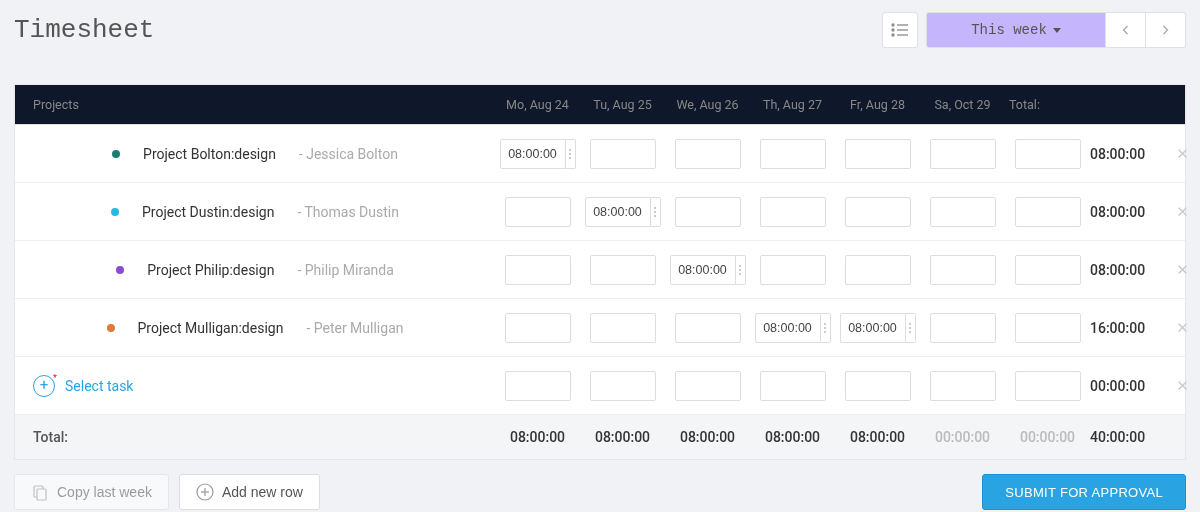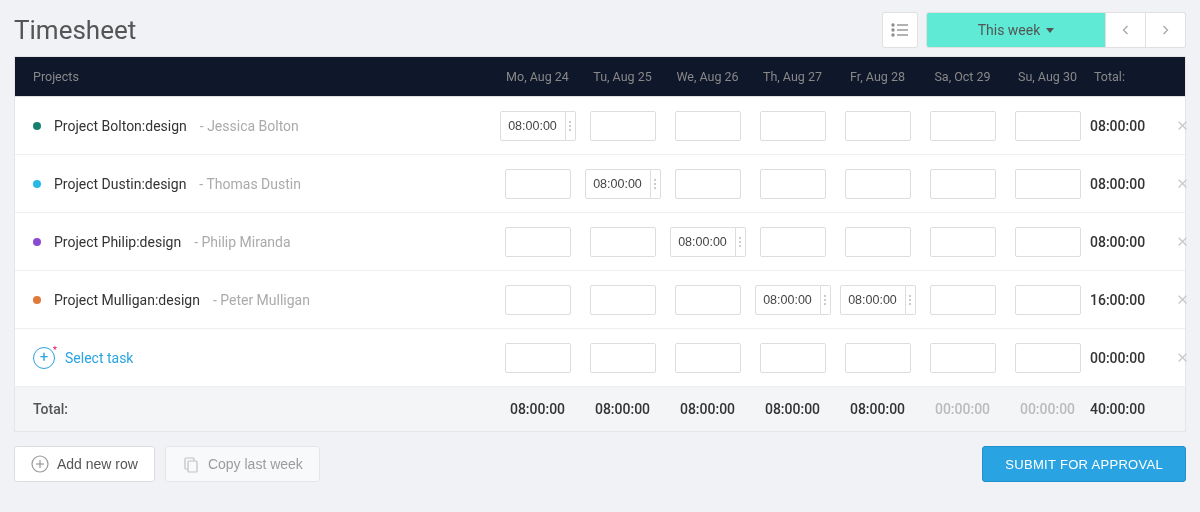--- a/index.html
+++ b/index.html
@@ -1,36 +1,36 @@
 <!DOCTYPE html>
 <html><head>
 <meta charset="utf-8">
 <style>
 * { box-sizing: border-box; margin: 0; padding: 0; }
 body { font-family: -apple-system, BlinkMacSystemFont, "Segoe UI", Roboto, sans-serif; background: #f0f2f5; font-size: 14px; color: #333; }
 .page { padding: 12px 14px; }
-.header { display: flex; align-items: center; justify-content: space-between; margin-bottom: 8px; }
+.header { display: flex; align-items: center; justify-content: space-between; margin-bottom: 36px; font-family: Liberation Mono, monospace; }
 .title { font-size: 26px; font-weight: 400; color: #555; }
 .header-controls { display: flex; gap: 8px; align-items: center; }
 .icon-btn { width: 36px; height: 36px; background: #fff; border: 1px solid #e0e0e0; border-radius: 3px; display: flex; align-items: center; justify-content: center; cursor: pointer; }
 .period-group { display: flex; }
-.period-select { background: #5eead4; border: 1px solid #e0e0e0; border-radius: 3px 0 0 3px; height: 36px; width: 180px; display: flex; align-items: center; justify-content: center; cursor: pointer; gap: 6px; color: #555; }
+.period-select { background: #c4b5fd; border: 1px solid #e0e0e0; border-radius: 3px 0 0 3px; height: 36px; width: 180px; display: flex; align-items: center; justify-content: center; cursor: pointer; gap: 6px; color: #555; }
 .nav-prev, .nav-next { background: #fff; border: 1px solid #e0e0e0; border-left: none; width: 40px; height: 36px; display: flex; align-items: center; justify-content: center; cursor: pointer; color: #999; }
 .nav-next { border-radius: 0 3px 3px 0; }
 .caret-down { width: 0; height: 0; border-left: 4px solid transparent; border-right: 4px solid transparent; border-top: 5px solid #555; }
 
 .grid { background: #fff; border: 1px solid #e5e5e5; }
 .grid-head { display: flex; background: #0f172a; border-bottom: 1px solid #e0e0e0; font-size: 12.5px; color: #888; }
 .col-project { flex: 0 0 480px; padding: 12px 18px; }
 .col-day { flex: 0 0 85px; padding: 12px 4px; text-align: center; }
 .col-total { flex: 0 0 75px; padding: 12px 4px; text-align: left; }
 .col-del { flex: 0 0 35px; }
 
 .grid-row { display: flex; align-items: center; border-bottom: 1px solid #eee; min-height: 58px; }
-.proj-cell { flex: 0 0 480px; padding: 0 18px; display: flex; align-items: center; gap: 13px; }
+.proj-cell { flex: 0 0 480px; padding: 0 18px; display: flex; align-items: center; gap: 23px; justify-content: center; }
 .dot { width: 8px; height: 8px; border-radius: 50%; flex-shrink: 0; }
 .proj-name { color: #333; }
 .proj-person { color: #aaa; }
 .day-cell { flex: 0 0 85px; display: flex; align-items: center; justify-content: center; }
 .time-input { width: 66px; height: 30px; border: 1px solid #ddd; border-radius: 2px; text-align: center; font-size: 12.5px; color: #444; }
 .time-with-dots { display: flex; align-items: center; }
 .dots-handle { width: 10px; height: 30px; border: 1px solid #ddd; border-left: none; border-radius: 0 2px 2px 0; display: flex; flex-direction: column; align-items: center; justify-content: center; gap: 2px; cursor: pointer; }
 .dots-handle span { width: 2px; height: 2px; background: #bbb; border-radius: 50%; }
 .time-with-dots .time-input { border-radius: 2px 0 0 2px; }
 .total-cell { flex: 0 0 75px; color: #333; font-weight: 500; }
@@ -96,21 +96,20 @@
 
   <div class="grid">
     <div class="grid-head">
       <div class="col-project">Projects</div>
       <div class="col-day">Mo, Aug 24</div>
       <div class="col-day">Tu, Aug 25</div>
       <div class="col-day">We, Aug 26</div>
       <div class="col-day">Th, Aug 27</div>
       <div class="col-day">Fr, Aug 28</div>
       <div class="col-day">Sa, Oct 29</div>
-      <div class="col-day">Su, Aug 30</div>
       <div class="col-total">Total:</div>
       <div class="col-del"></div>
     </div>
 
     <div id="rows-container">
         <div class="grid-row">
           <div class="proj-cell">
             <span class="dot" style="background:#17806d"></span>
     <span class="proj-name">Project Bolton:design</span>
     <span class="proj-person">- <span>Jessica Bolton</span></span>
@@ -317,33 +316,33 @@
       <div class="foot-day">08:00:00</div>
       <div class="foot-day zero">00:00:00</div>
       <div class="foot-day zero">00:00:00</div>
       <div class="foot-total">40:00:00</div>
       <div class="foot-del"></div>
     </div>
   </div>
 
   <div class="actions">
     <div class="actions-left">
+      <button class="btn disabled">
+        <svg class="btn-icon" viewBox="0 0 18 18">
+            <rect x="3" y="3" width="9" height="11" rx="1" stroke="#999" stroke-width="1.2" fill="none"></rect>
+            <rect x="6" y="6" width="9" height="11" rx="1" stroke="#999" stroke-width="1.2" fill="#fff"></rect>
+          </svg>
+        <span>Copy last week</span>
+      </button>
       <button class="btn">
         <svg class="btn-icon" viewBox="0 0 18 18">
             <circle cx="9" cy="9" r="8" stroke="#999" stroke-width="1.2" fill="none"></circle>
             <line x1="9" y1="5" x2="9" y2="13" stroke="#999" stroke-width="1.2"></line>
             <line x1="5" y1="9" x2="13" y2="9" stroke="#999" stroke-width="1.2"></line>
           </svg>
         <span>Add new row</span>
       </button>
-      <button class="btn disabled">
-        <svg class="btn-icon" viewBox="0 0 18 18">
-            <rect x="3" y="3" width="9" height="11" rx="1" stroke="#999" stroke-width="1.2" fill="none"></rect>
-            <rect x="6" y="6" width="9" height="11" rx="1" stroke="#999" stroke-width="1.2" fill="#fff"></rect>
-          </svg>
-        <span>Copy last week</span>
-      </button>
     </div>
     <button class="btn btn-primary">
       <span>SUBMIT FOR APPROVAL</span>
     </button>
   </div>
 </div>
 
 </body></html>

